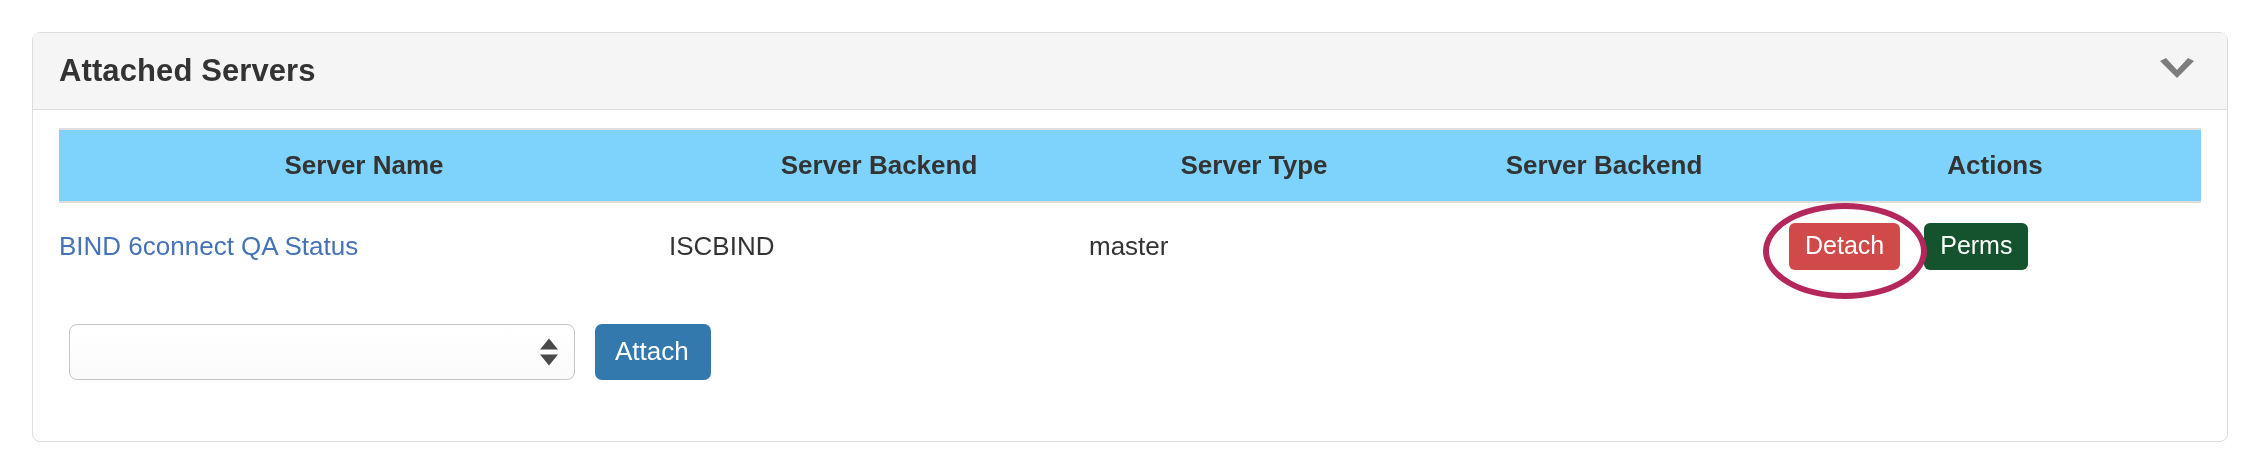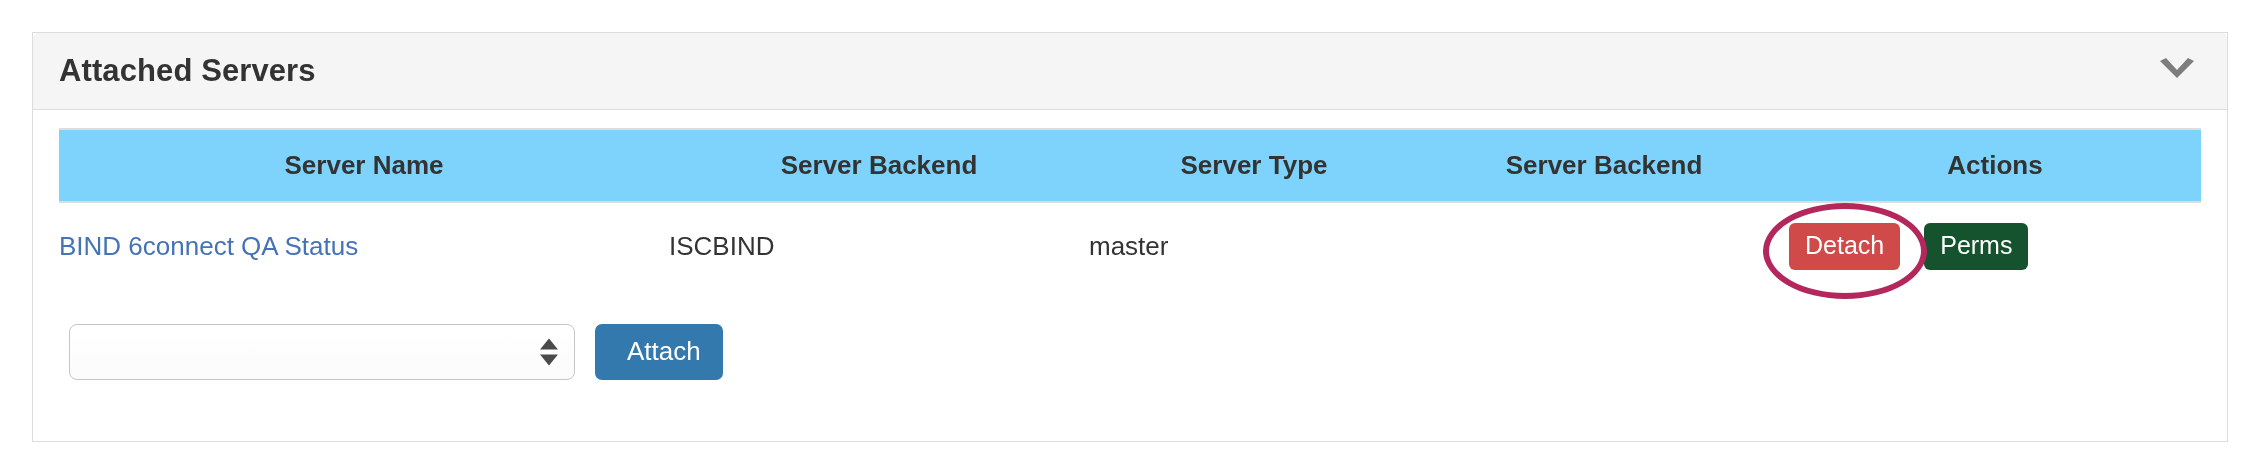--- a/index.html
+++ b/index.html
@@ -25,21 +25,21 @@
   
   .panel {
     position: absolute;
     left: 32px;
     top: 32px;
     width: 2196px;          
     height: 410px;          
     box-sizing: border-box;
     background: #ffffff;
     border: 1px solid #dddddd;
-    border-radius: 0;
+    border-radius: 8px;
   }
 
   .panel-heading {
     position: relative;
     height: 77px;
     background: #f5f5f5;
     border-bottom: 1px solid #dddddd;
     border-top-left-radius: 5px;
     border-top-right-radius: 5px;
     display: flex;
@@ -208,21 +208,21 @@
   }
   .tri-down {
     width: 0; height: 0;
     border-left: 9px solid transparent;
     border-right: 9px solid transparent;
     border-top: 11px solid #4a4a4a;
   }
   .btn-primary {
     background: #3379ae;
     font-size: 26px;
-    padding: 14px 22px 16px 32px;
+    padding: 14px 22px 16px 20px;
     border-radius: 7px;
     margin-left: 20px;
   }
 </style>
 </head>
 <body>
 
 <div class="page">
 
   <div class="panel">

